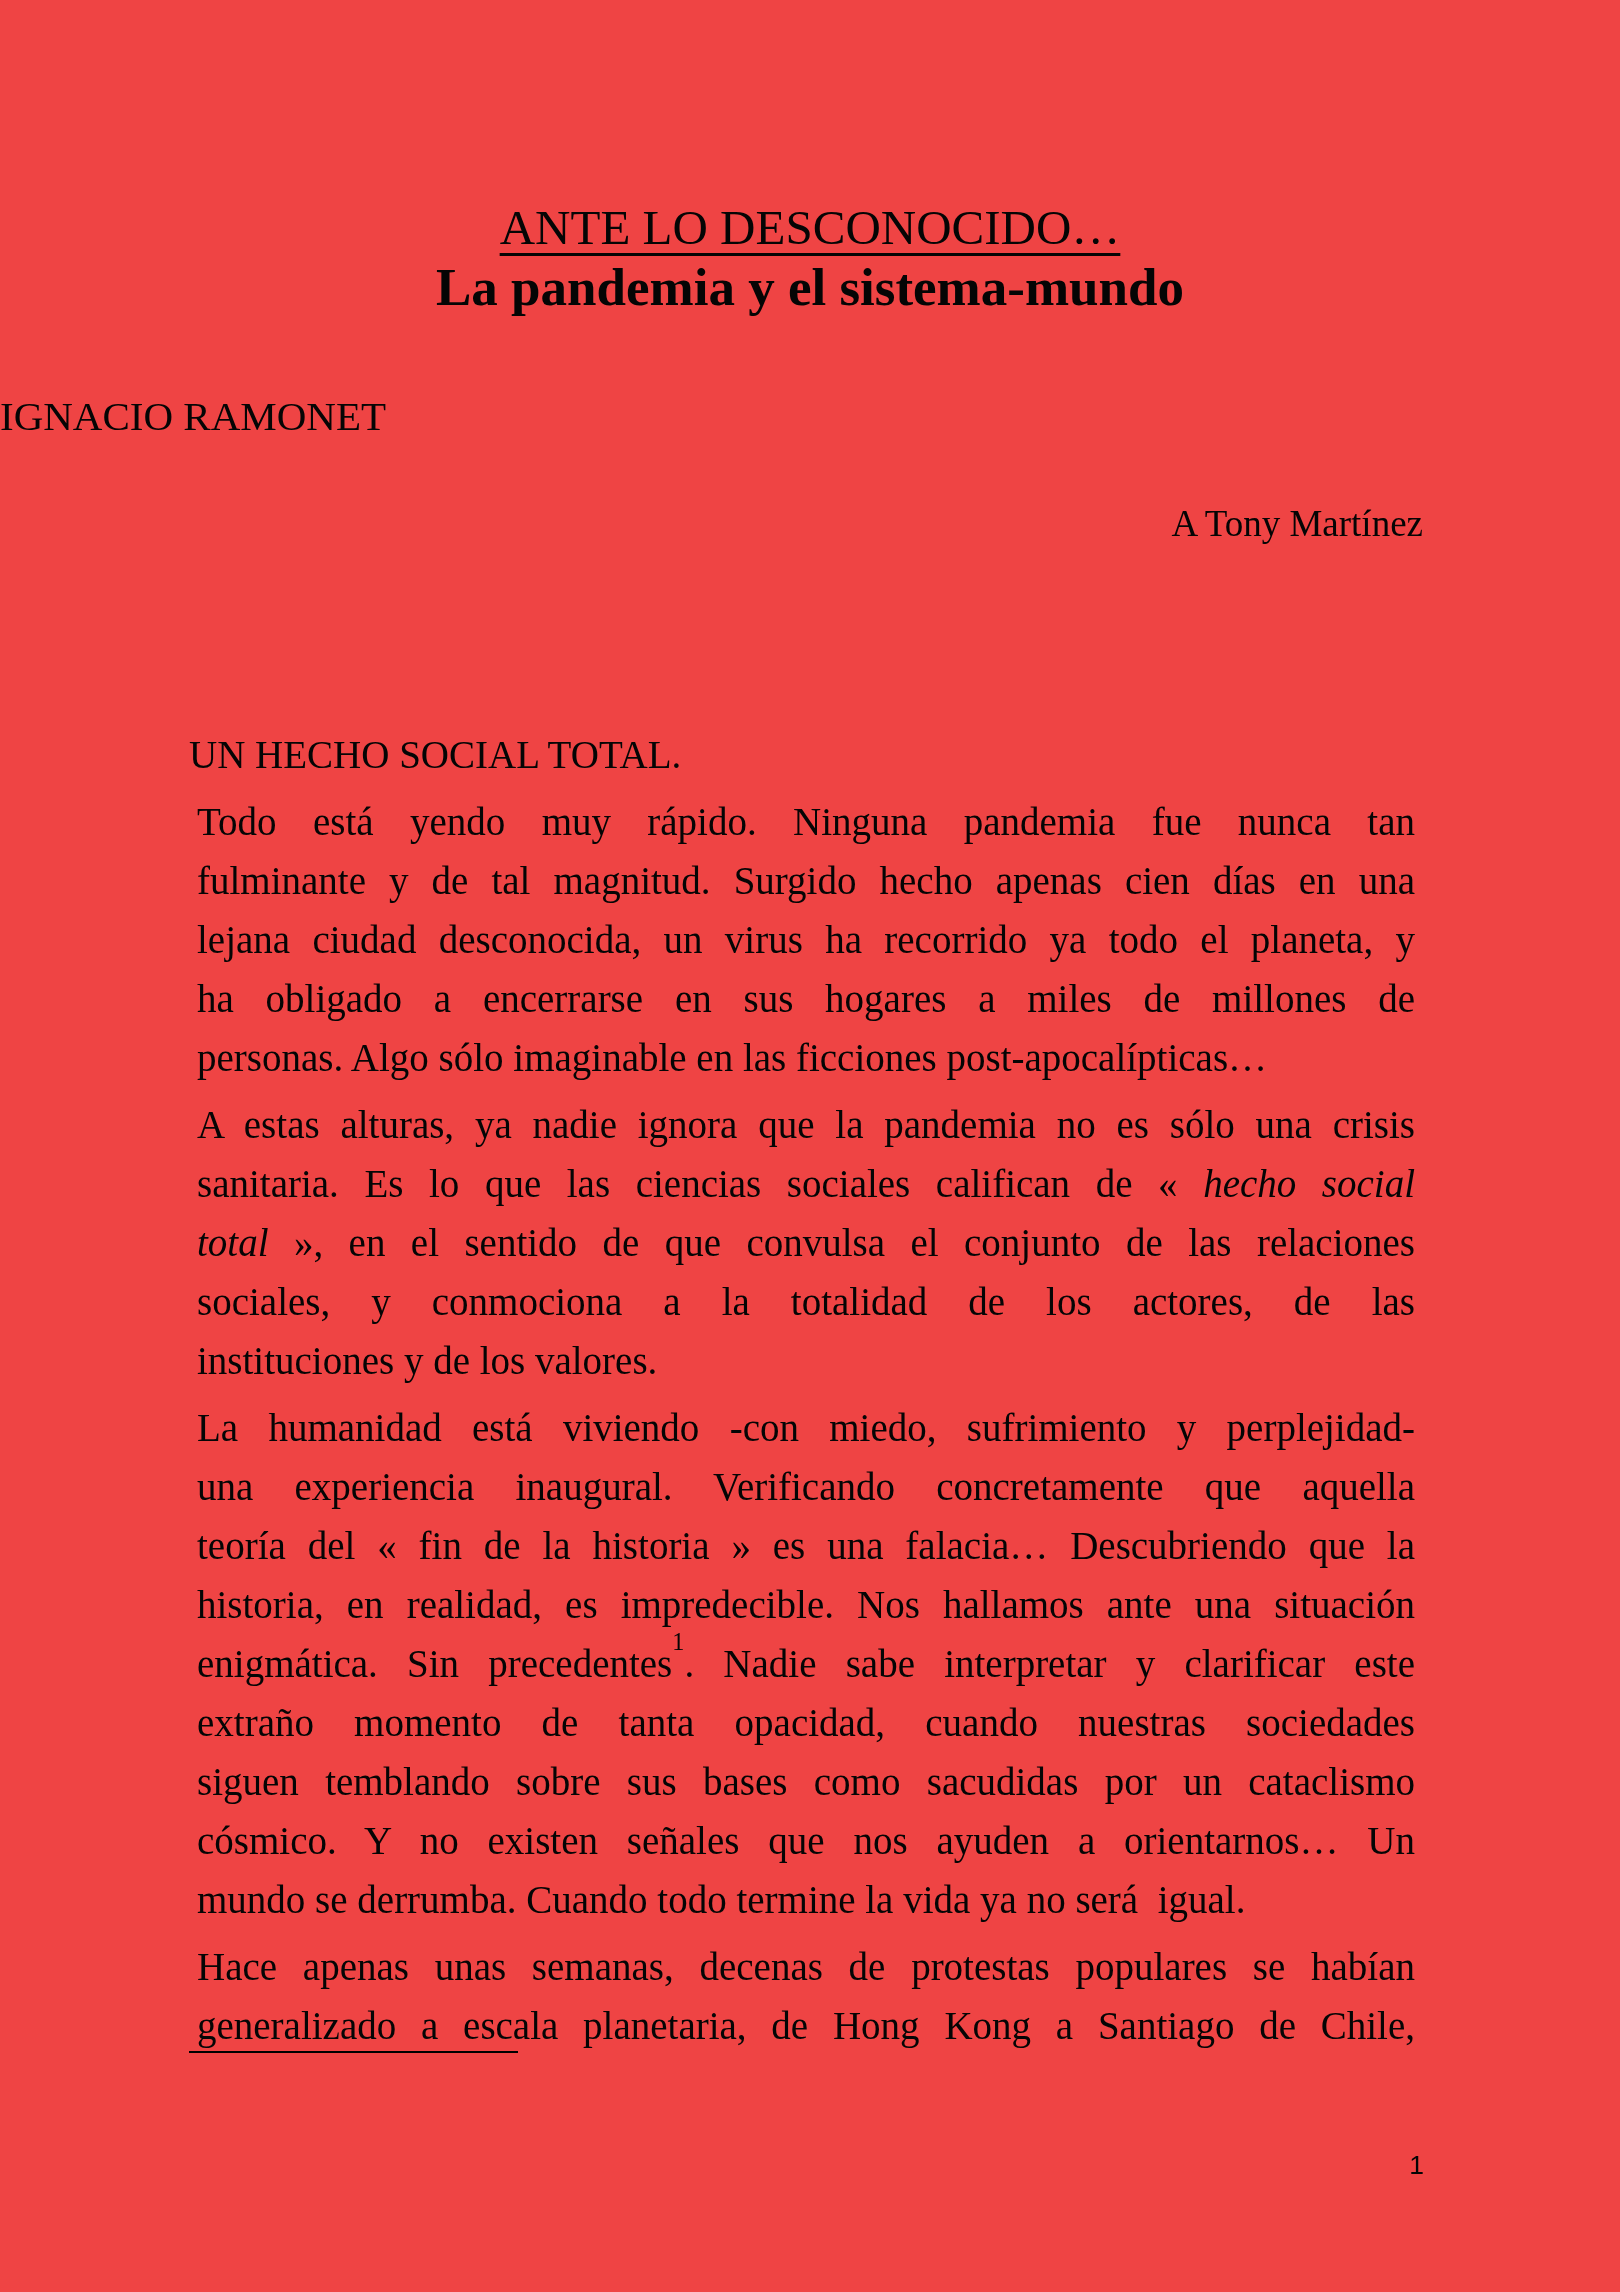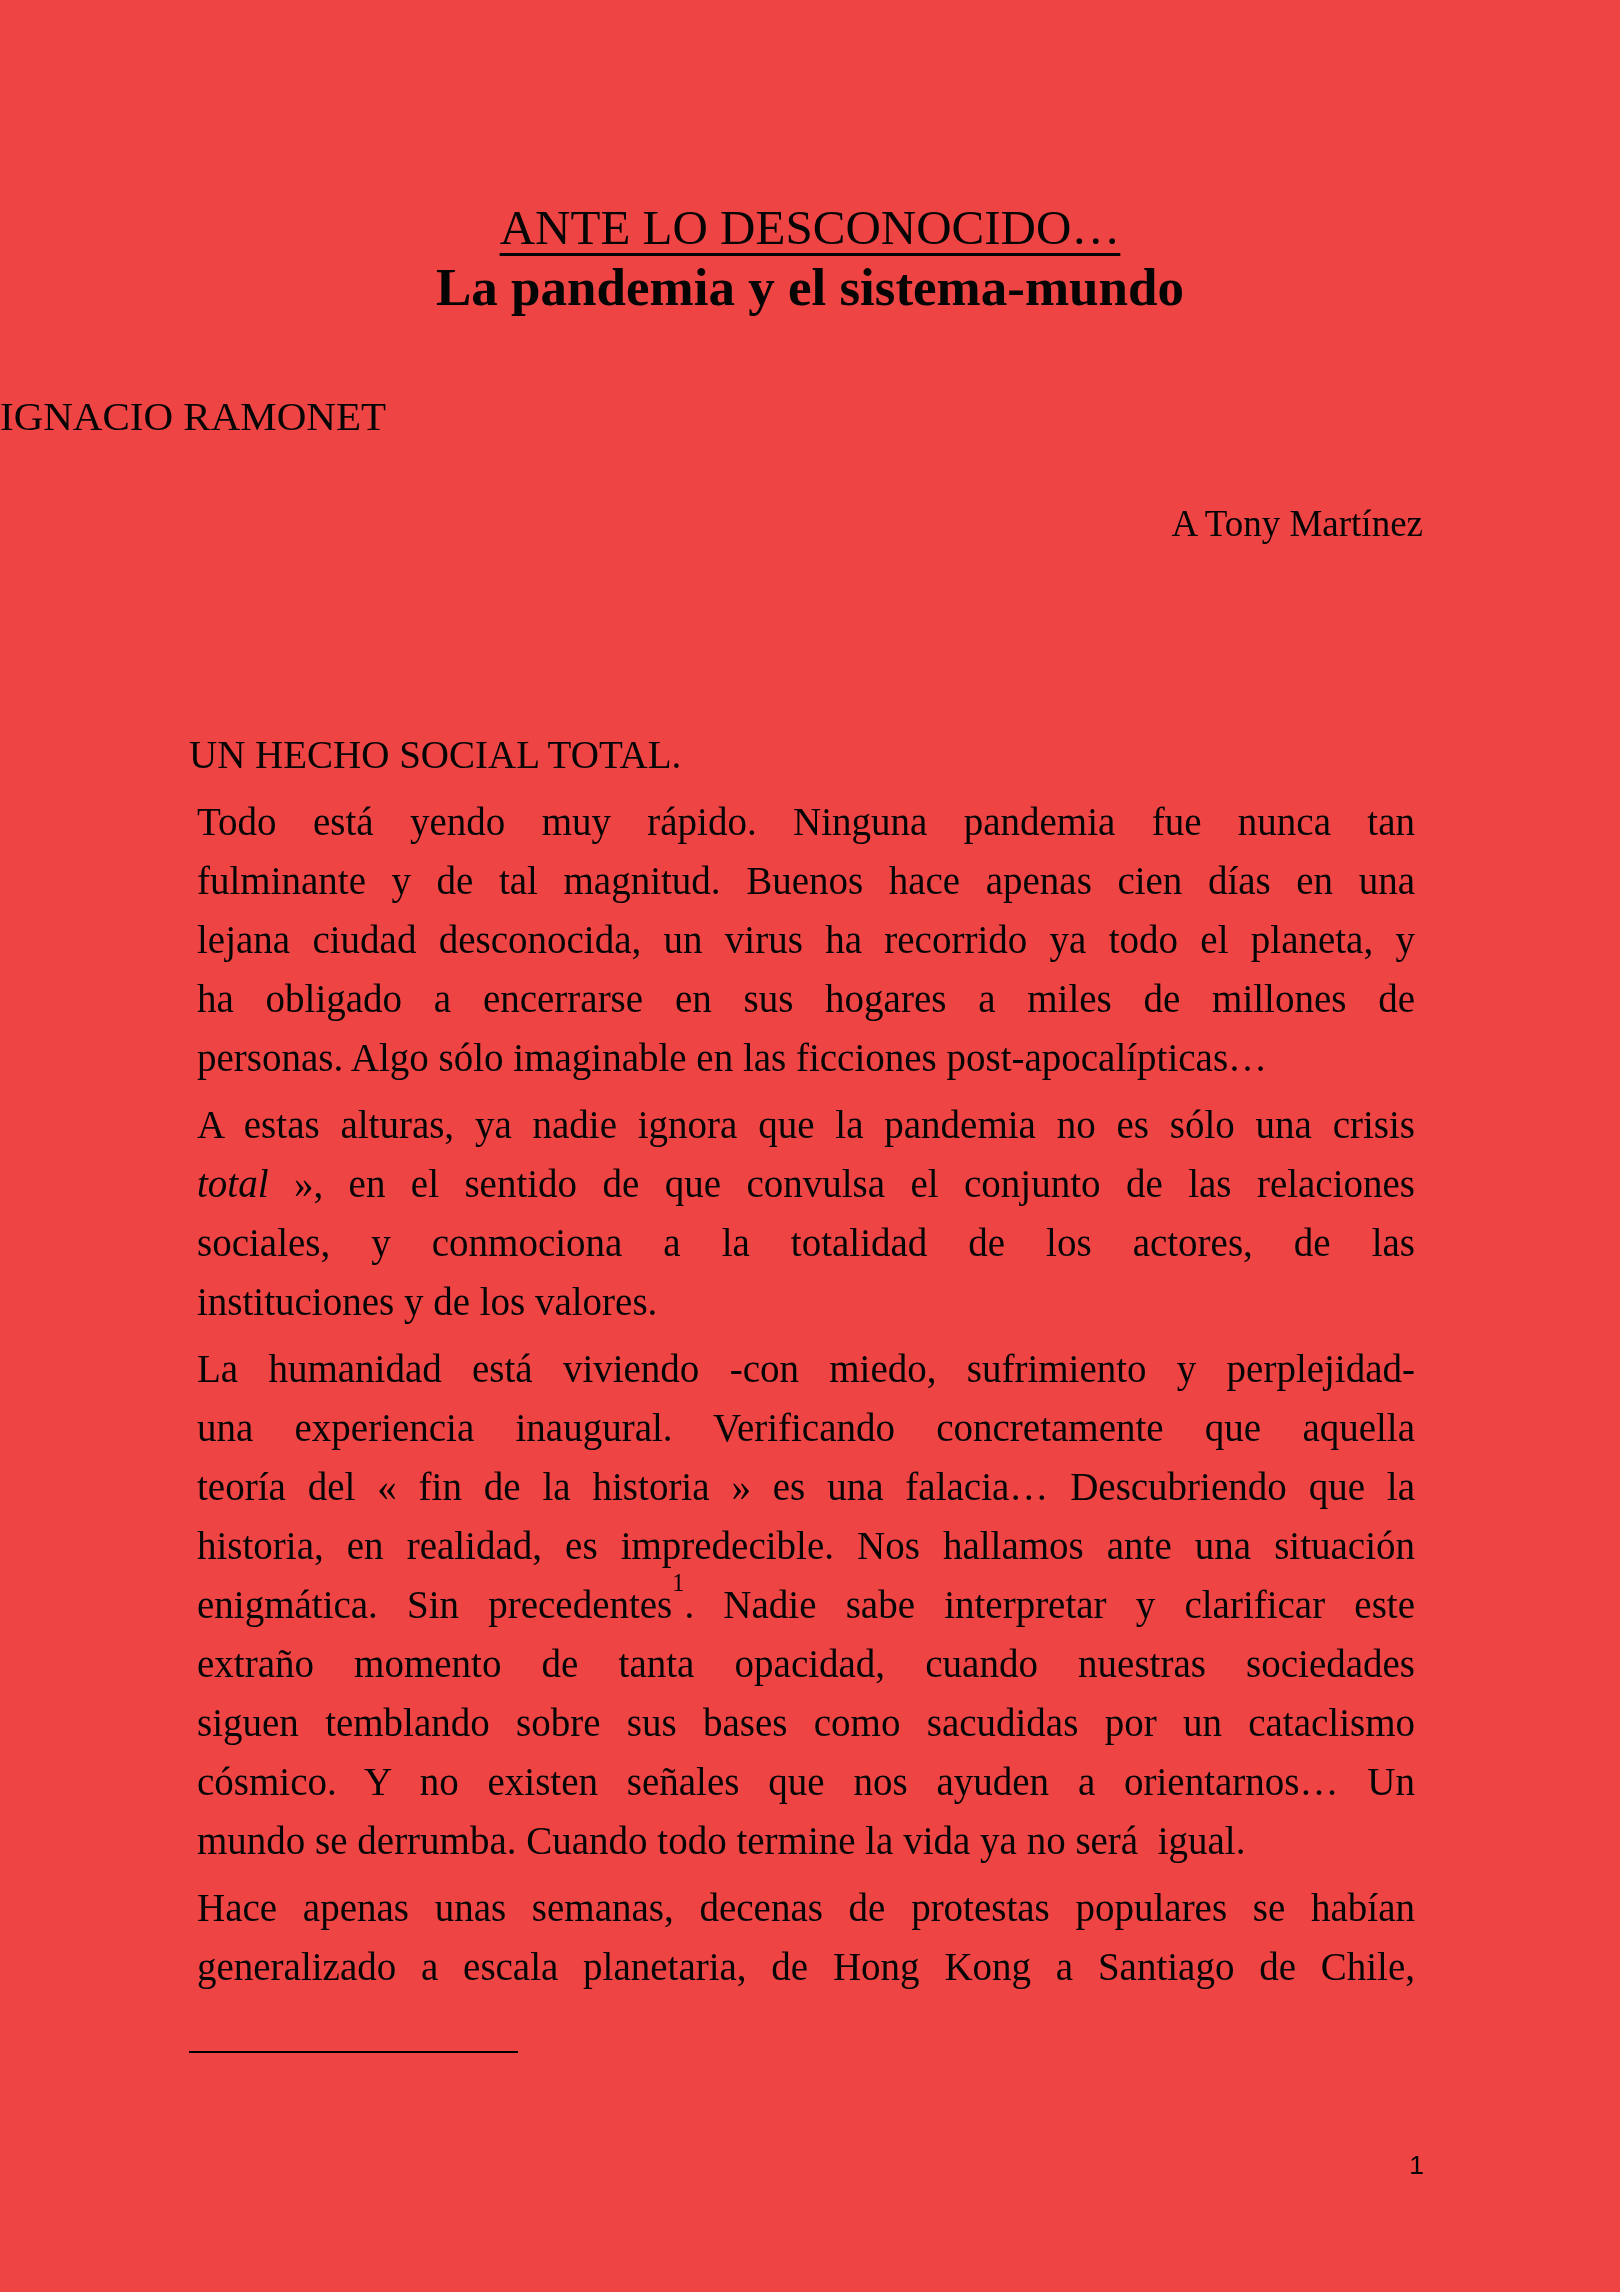--- a/index.html
+++ b/index.html
@@ -90,27 +90,28 @@
   <div class="doc-title">ANTE LO DESCONOCIDO…</div>
   <div class="doc-subtitle">La pandemia y el sistema-mundo</div>
   <div class="doc-author">IGNACIO RAMONET</div>
   <div class="doc-dedication">A Tony Martínez</div>
 
   <div class="content">
     <div class="heading-line">UN HECHO SOCIAL TOTAL.</div>
 
   <div class="paragraph">
         <div class="line">Todo está yendo muy rápido. Ninguna pandemia fue nunca tan</div>
-        <div class="line">fulminante y de tal magnitud. Buenos hace apenas cien días en una</div>
+        <div class="line">fulminante y de tal magnitud. Surgido hecho apenas cien días en una</div>
         <div class="line">lejana ciudad desconocida, un virus ha recorrido ya todo el planeta, y</div>
         <div class="line">ha obligado a encerrarse en sus hogares a miles de millones de</div>
         <div class="line last">personas. Algo sólo imaginable en las ficciones post-apocalípticas…</div>
       </div>
       <div class="paragraph">
         <div class="line">A estas alturas, ya nadie ignora que la pandemia no es sólo una crisis</div>
+        <div class="line">sanitaria. Es lo que las ciencias sociales califican de «&nbsp;<span class="seg-i">hecho social</span></div>
         <div class="line"><span class="seg-i">total</span>&nbsp;», en el sentido de que convulsa el conjunto de las relaciones</div>
         <div class="line">sociales, y conmociona a la totalidad de los actores, de las</div>
         <div class="line last">instituciones y de los valores.</div>
       </div>
       <div class="paragraph">
         <div class="line">La humanidad está viviendo -con miedo, sufrimiento y perplejidad-</div>
         <div class="line">una experiencia inaugural. Verificando concretamente que aquella</div>
         <div class="line">teoría del «&nbsp;fin de la historia&nbsp;» es una falacia… Descubriendo que la</div>
         <div class="line">historia, en realidad, es impredecible. Nos hallamos ante una situación</div>
         <div class="line">enigmática. Sin precedentes<sup class="seg-sup">1</sup>. Nadie sabe interpretar y clarificar este</div>

